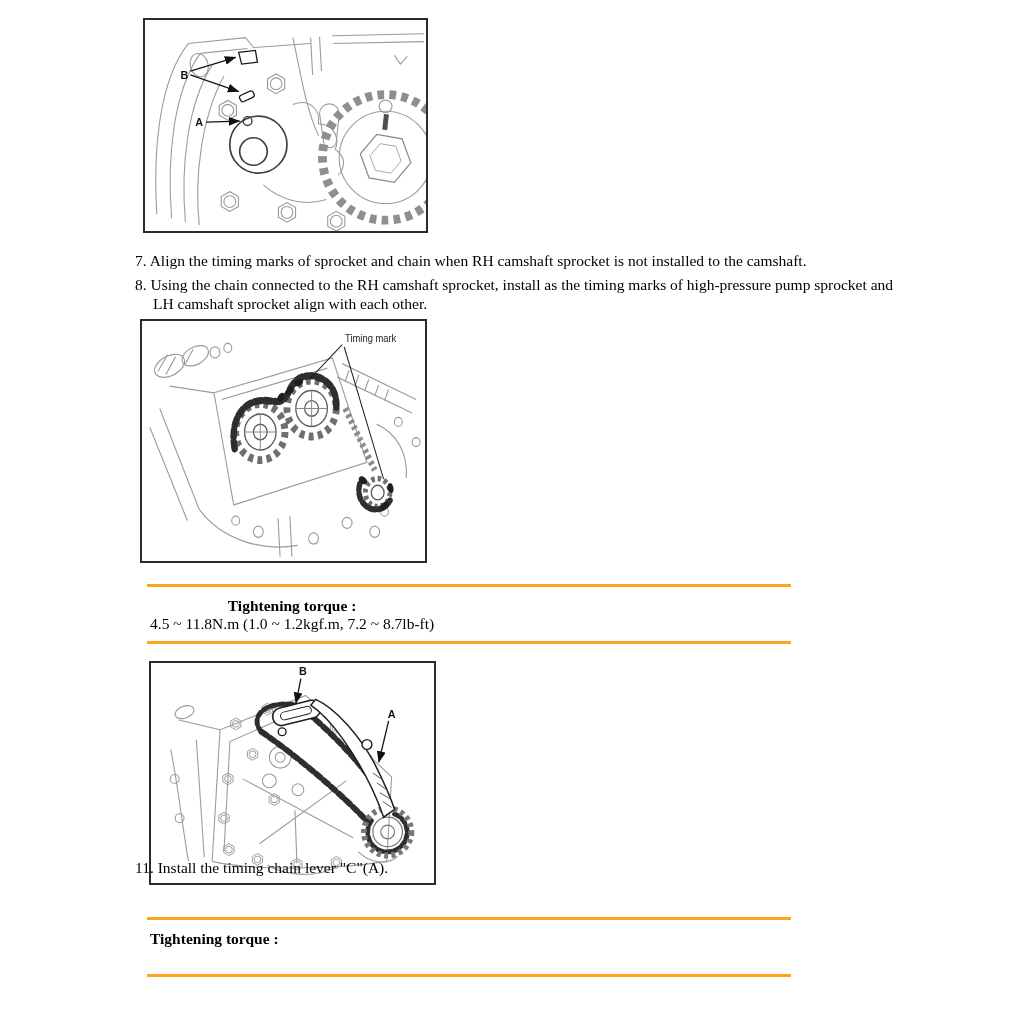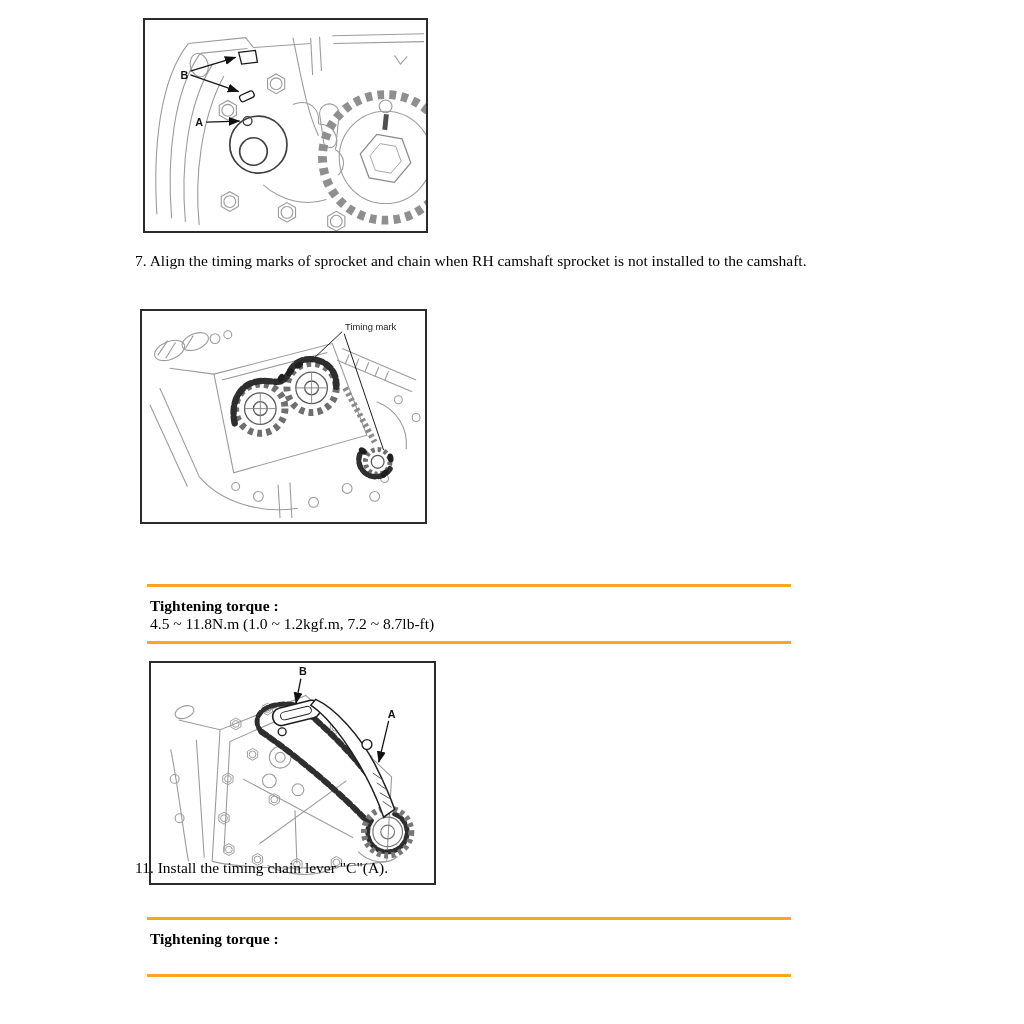--- a/index.html
+++ b/index.html
@@ -3,21 +3,21 @@
 <meta charset="utf-8">
 <style>
   html,body{margin:0;padding:0;background:#ffffff;}
   body{width:1024px;height:1024px;font-family:"Liberation Serif", serif;color:#000;}
   .page{position:relative;width:1024px;height:1024px;background:#fff;overflow:hidden;}
   .fig{position:absolute;margin:0;border:2px solid #2b2b2b;background:#fff;box-sizing:border-box;}
   .fig svg{display:block;width:100%;height:100%;}
   .step{position:absolute;font-size:15.5px;line-height:19px;margin:8px;box-sizing:border-box;
         padding-left:18px;text-indent:-18px;}
   .rule{position:absolute;height:3px;background:var(--accent,#FFA41F);}
-  .torque{position:absolute;font-size:15.5px;line-height:18px;}
+  .torque{position:absolute;font-size:15.5px;line-height:18px;text-align:center;}
   .torque .tlabel{font-weight:bold;}
   .figlabel{font:bold 11px "Liberation Sans", sans-serif;fill:#111;}
   .figcap{font:9.5px "Liberation Sans", sans-serif;fill:#222;}
 </style>
 </head>
 <body>
 
 <div class="page">
 
   <figure class="fig" style="left:143px;top:18px;width:285px;height:215px">
@@ -80,22 +80,23 @@
         <line x1="46" y1="56" x2="95" y2="73" marker-end="url(#f1a)"></line>
         <line x1="62" y1="104" x2="96" y2="103" marker-end="url(#f1a)"></line>
       </g>
       <text class="figlabel" x="40" y="60" text-anchor="middle">B</text>
       <text class="figlabel" x="55" y="108" text-anchor="middle">A</text>
     </svg>
   </figure>
 
   <p class="step" style="left:127px;top:243px;width:762px"><span>7.</span> <span>Align the timing marks of sprocket and chain when RH camshaft sprocket is not installed to the camshaft.</span></p>
 
-
-  <figure class="fig" style="left:140px;top:309px;width:287px;height:215px">
+  <p class="step" style="left:127px;top:267px;width:762px"><span>8.</span> <span>Using the chain connected to the RH camshaft sprocket, install as the timing marks of high-pressure pump sprocket and LH camshaft sprocket align with each other.</span></p>
+
+  <figure class="fig" style="left:140px;top:319px;width:287px;height:244px">
     <svg viewBox="0 0 287 214" preserveAspectRatio="none">
       <g stroke="#9b9b9b" fill="none" stroke-width="1.1">
         <ellipse cx="28" cy="40" rx="16" ry="9" transform="rotate(-22 28 40)"></ellipse>
         <ellipse cx="54" cy="31" rx="14" ry="8" transform="rotate(-22 54 31)"></ellipse>
         <path d="M16,45 L26,30 M24,48 L34,32 M44,38 L52,25"></path>
         <circle cx="74" cy="28" r="5"></circle>
           <circle cx="87" cy="24" r="4"></circle>
         <path d="M73,64 L193,33 L228,126 L93,164 Z"></path>
         <path d="M81,70 L188,42"></path>
         <path d="M18,78 L58,168"></path>

